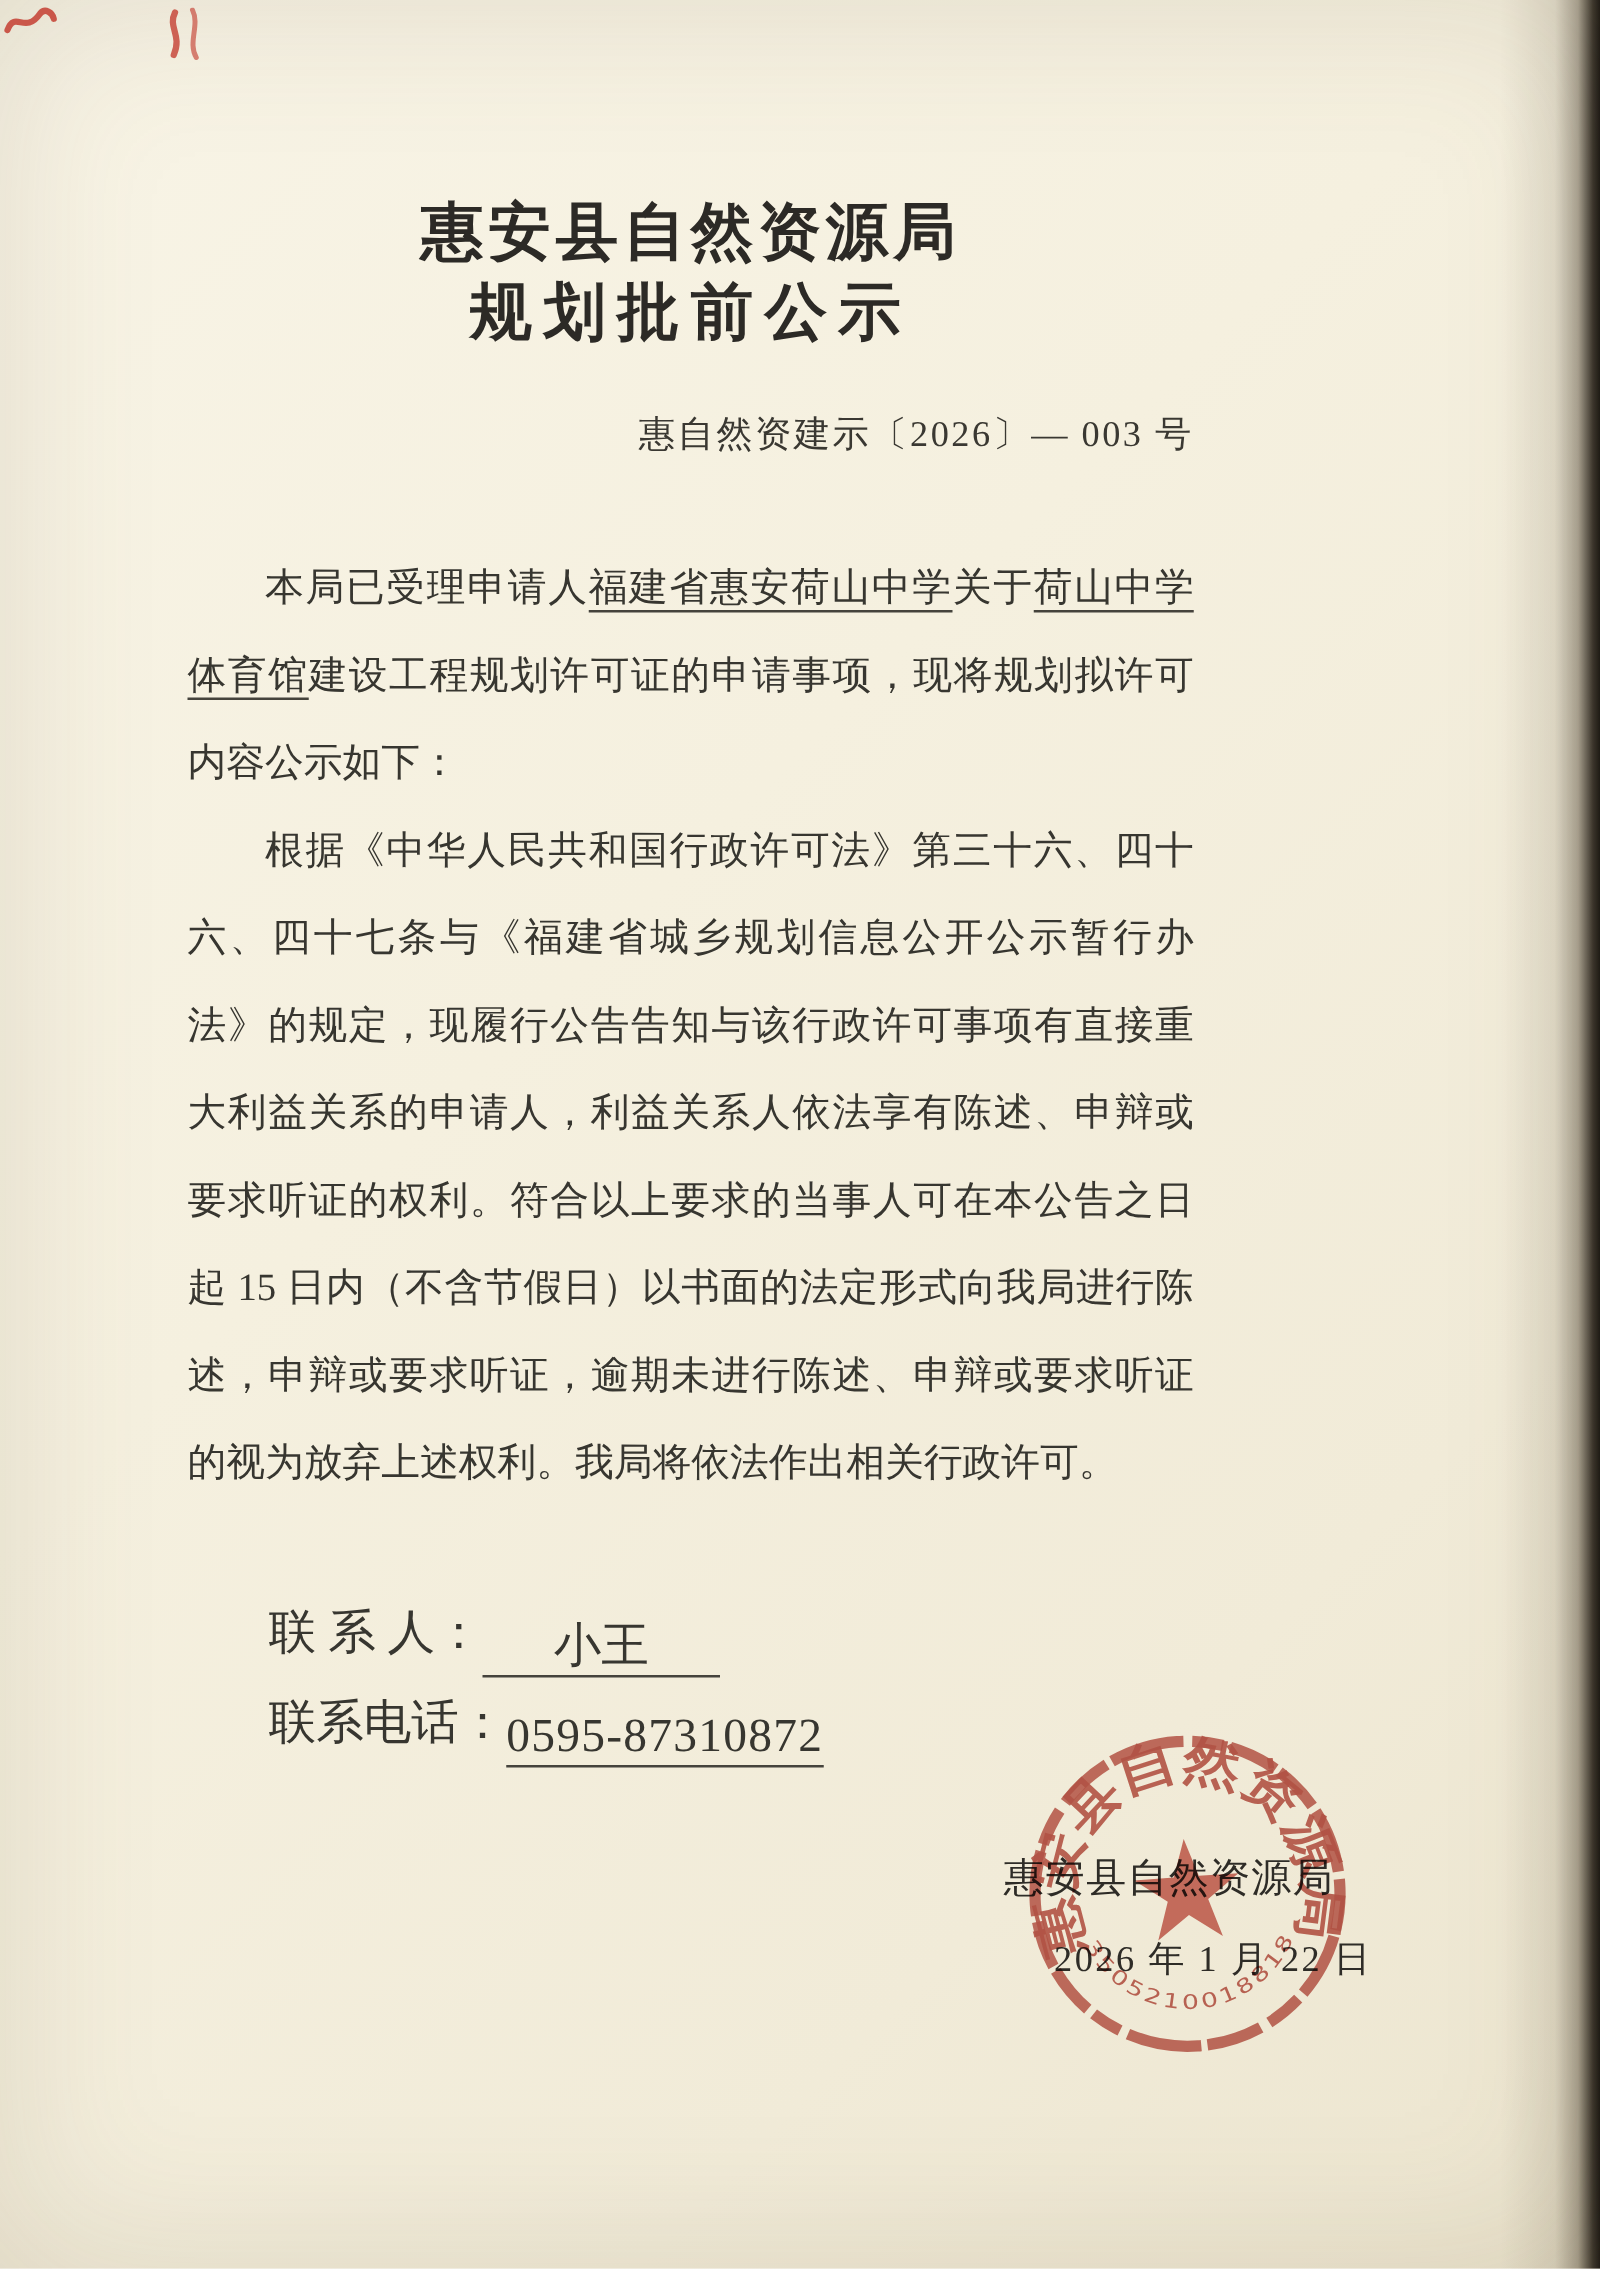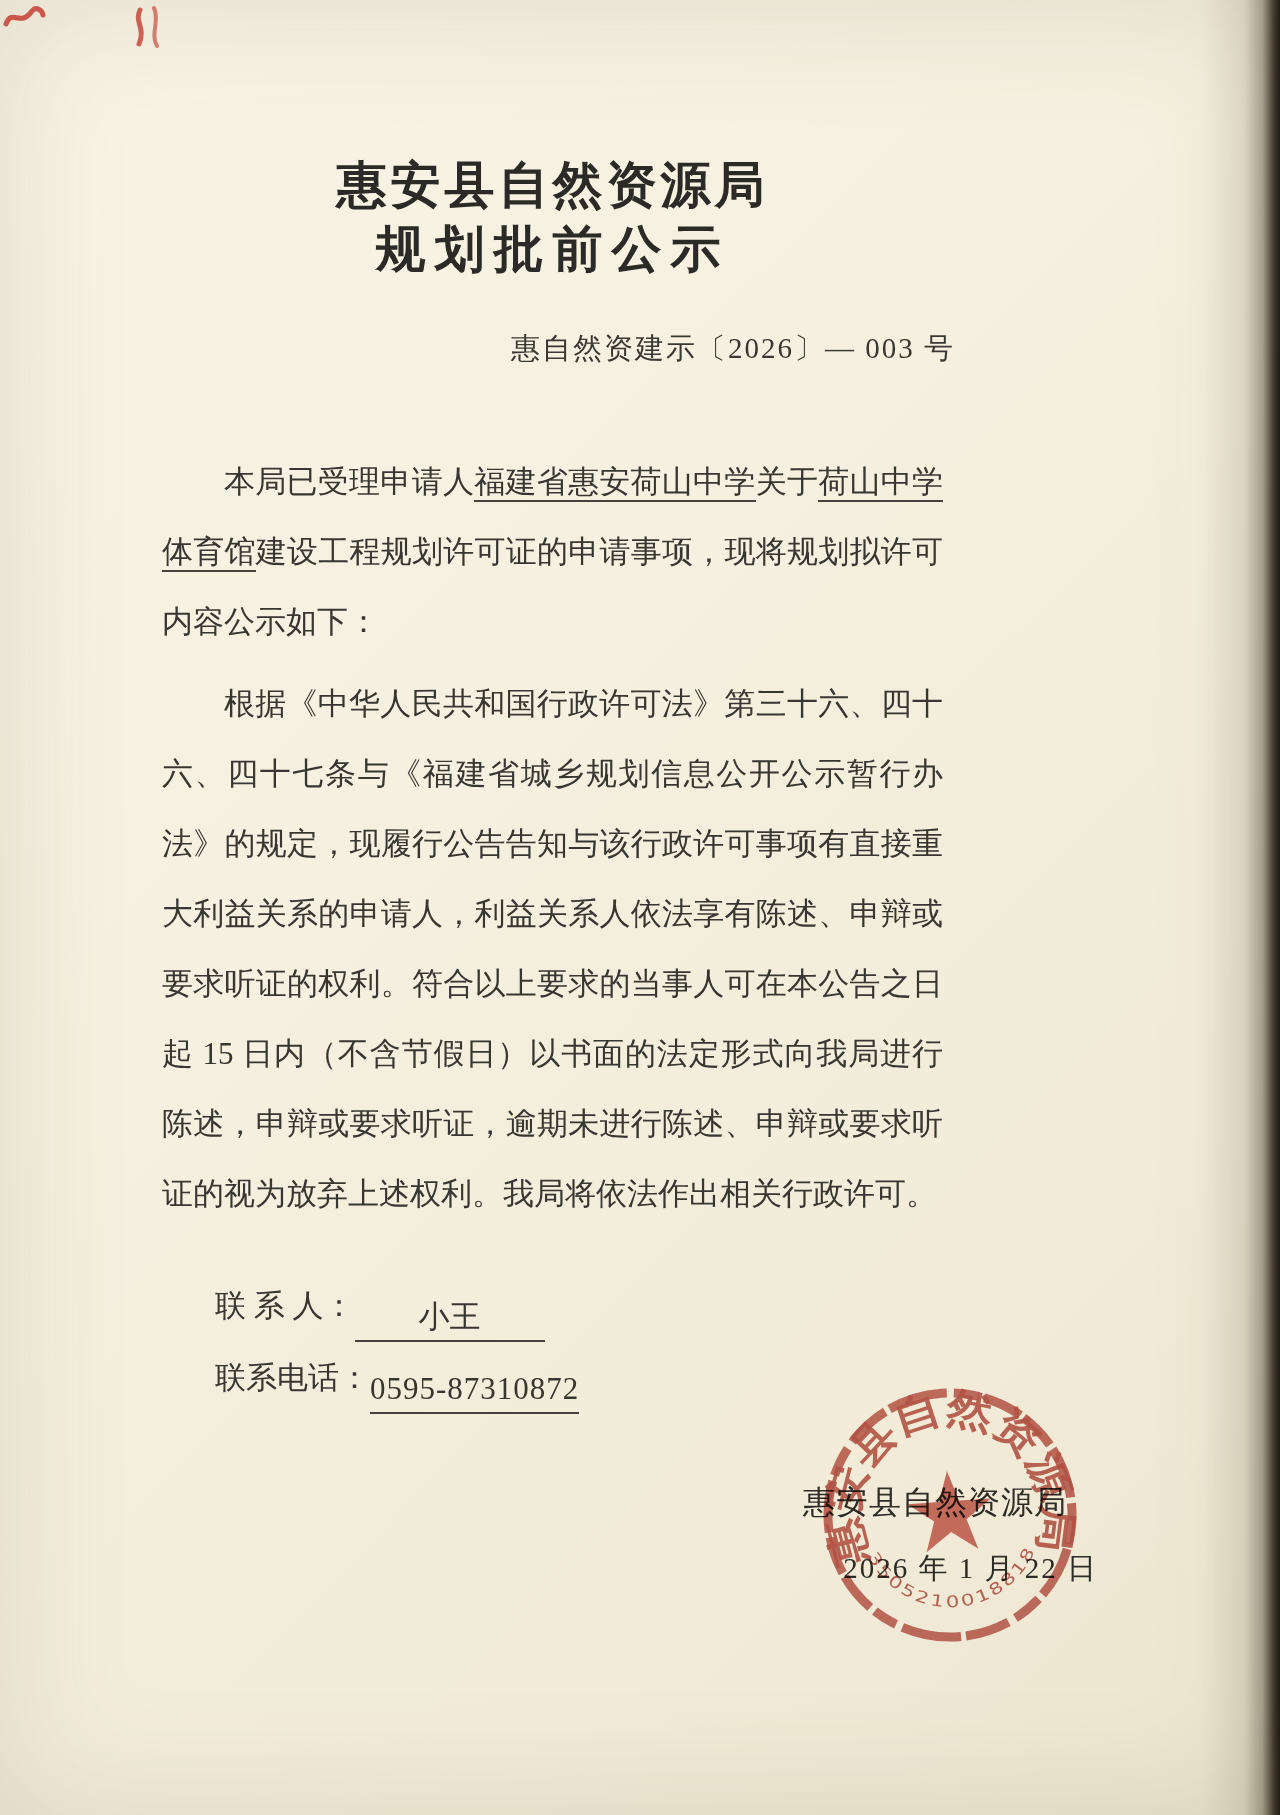--- a/index.html
+++ b/index.html
@@ -14,23 +14,23 @@
        rgba(70,60,45,.42) 78%,rgba(30,25,18,.88) 93%,rgba(16,13,10,.96) 100%);}
   .content{position:absolute;left:150px;top:0;width:805px;color:#34322c;}
   .title{position:absolute;width:100%;text-align:center;font-weight:700;
        font-size:50px;line-height:58px;letter-spacing:4px;color:#2c2a26;}
   .title1{top:156px;}
   .title2{top:220px;letter-spacing:9px;}
   .docnum{position:absolute;top:329px;width:100%;text-align:right;
        font-size:29px;line-height:38px;letter-spacing:2px;color:#3a3832;}
   .bodytext{position:absolute;top:435px;width:100%;font-size:31px;line-height:70px;
        text-align:justify;text-justify:inter-character;color:#373630;}
-  .bodytext p{margin:12px;text-indent:62px;}
+  .bodytext p{margin:0;text-indent:62px;}
   .u{border-bottom:2px solid #45433c;padding-bottom:1px;}
-  .contact{position:absolute;top:1270px;left:65px;font-size:31px;line-height:72px;
+  .contact{position:absolute;top:1270px;left:65px;font-size:38px;line-height:72px;
        color:#373630;}
   .fill-line{display:inline-block;text-align:center;border-bottom:2px solid #45433c;
        vertical-align:bottom;line-height:46px;}
   .fill-person{width:190px;}
   .fill-phone{min-width:205px;letter-spacing:1px;}
   .sig-agency{position:absolute;left:780px;top:1482px;width:310px;text-align:center;
        font-size:32px;line-height:40px;color:#2e2c27;letter-spacing:1px;z-index:2;}
   .sig-date{position:absolute;left:788px;top:1548px;width:310px;text-align:right;
        font-size:29px;line-height:40px;color:#2e2c27;letter-spacing:2px;z-index:2;}
   .seal{position:absolute;left:800px;top:1365px;width:300px;height:300px;z-index:3;

